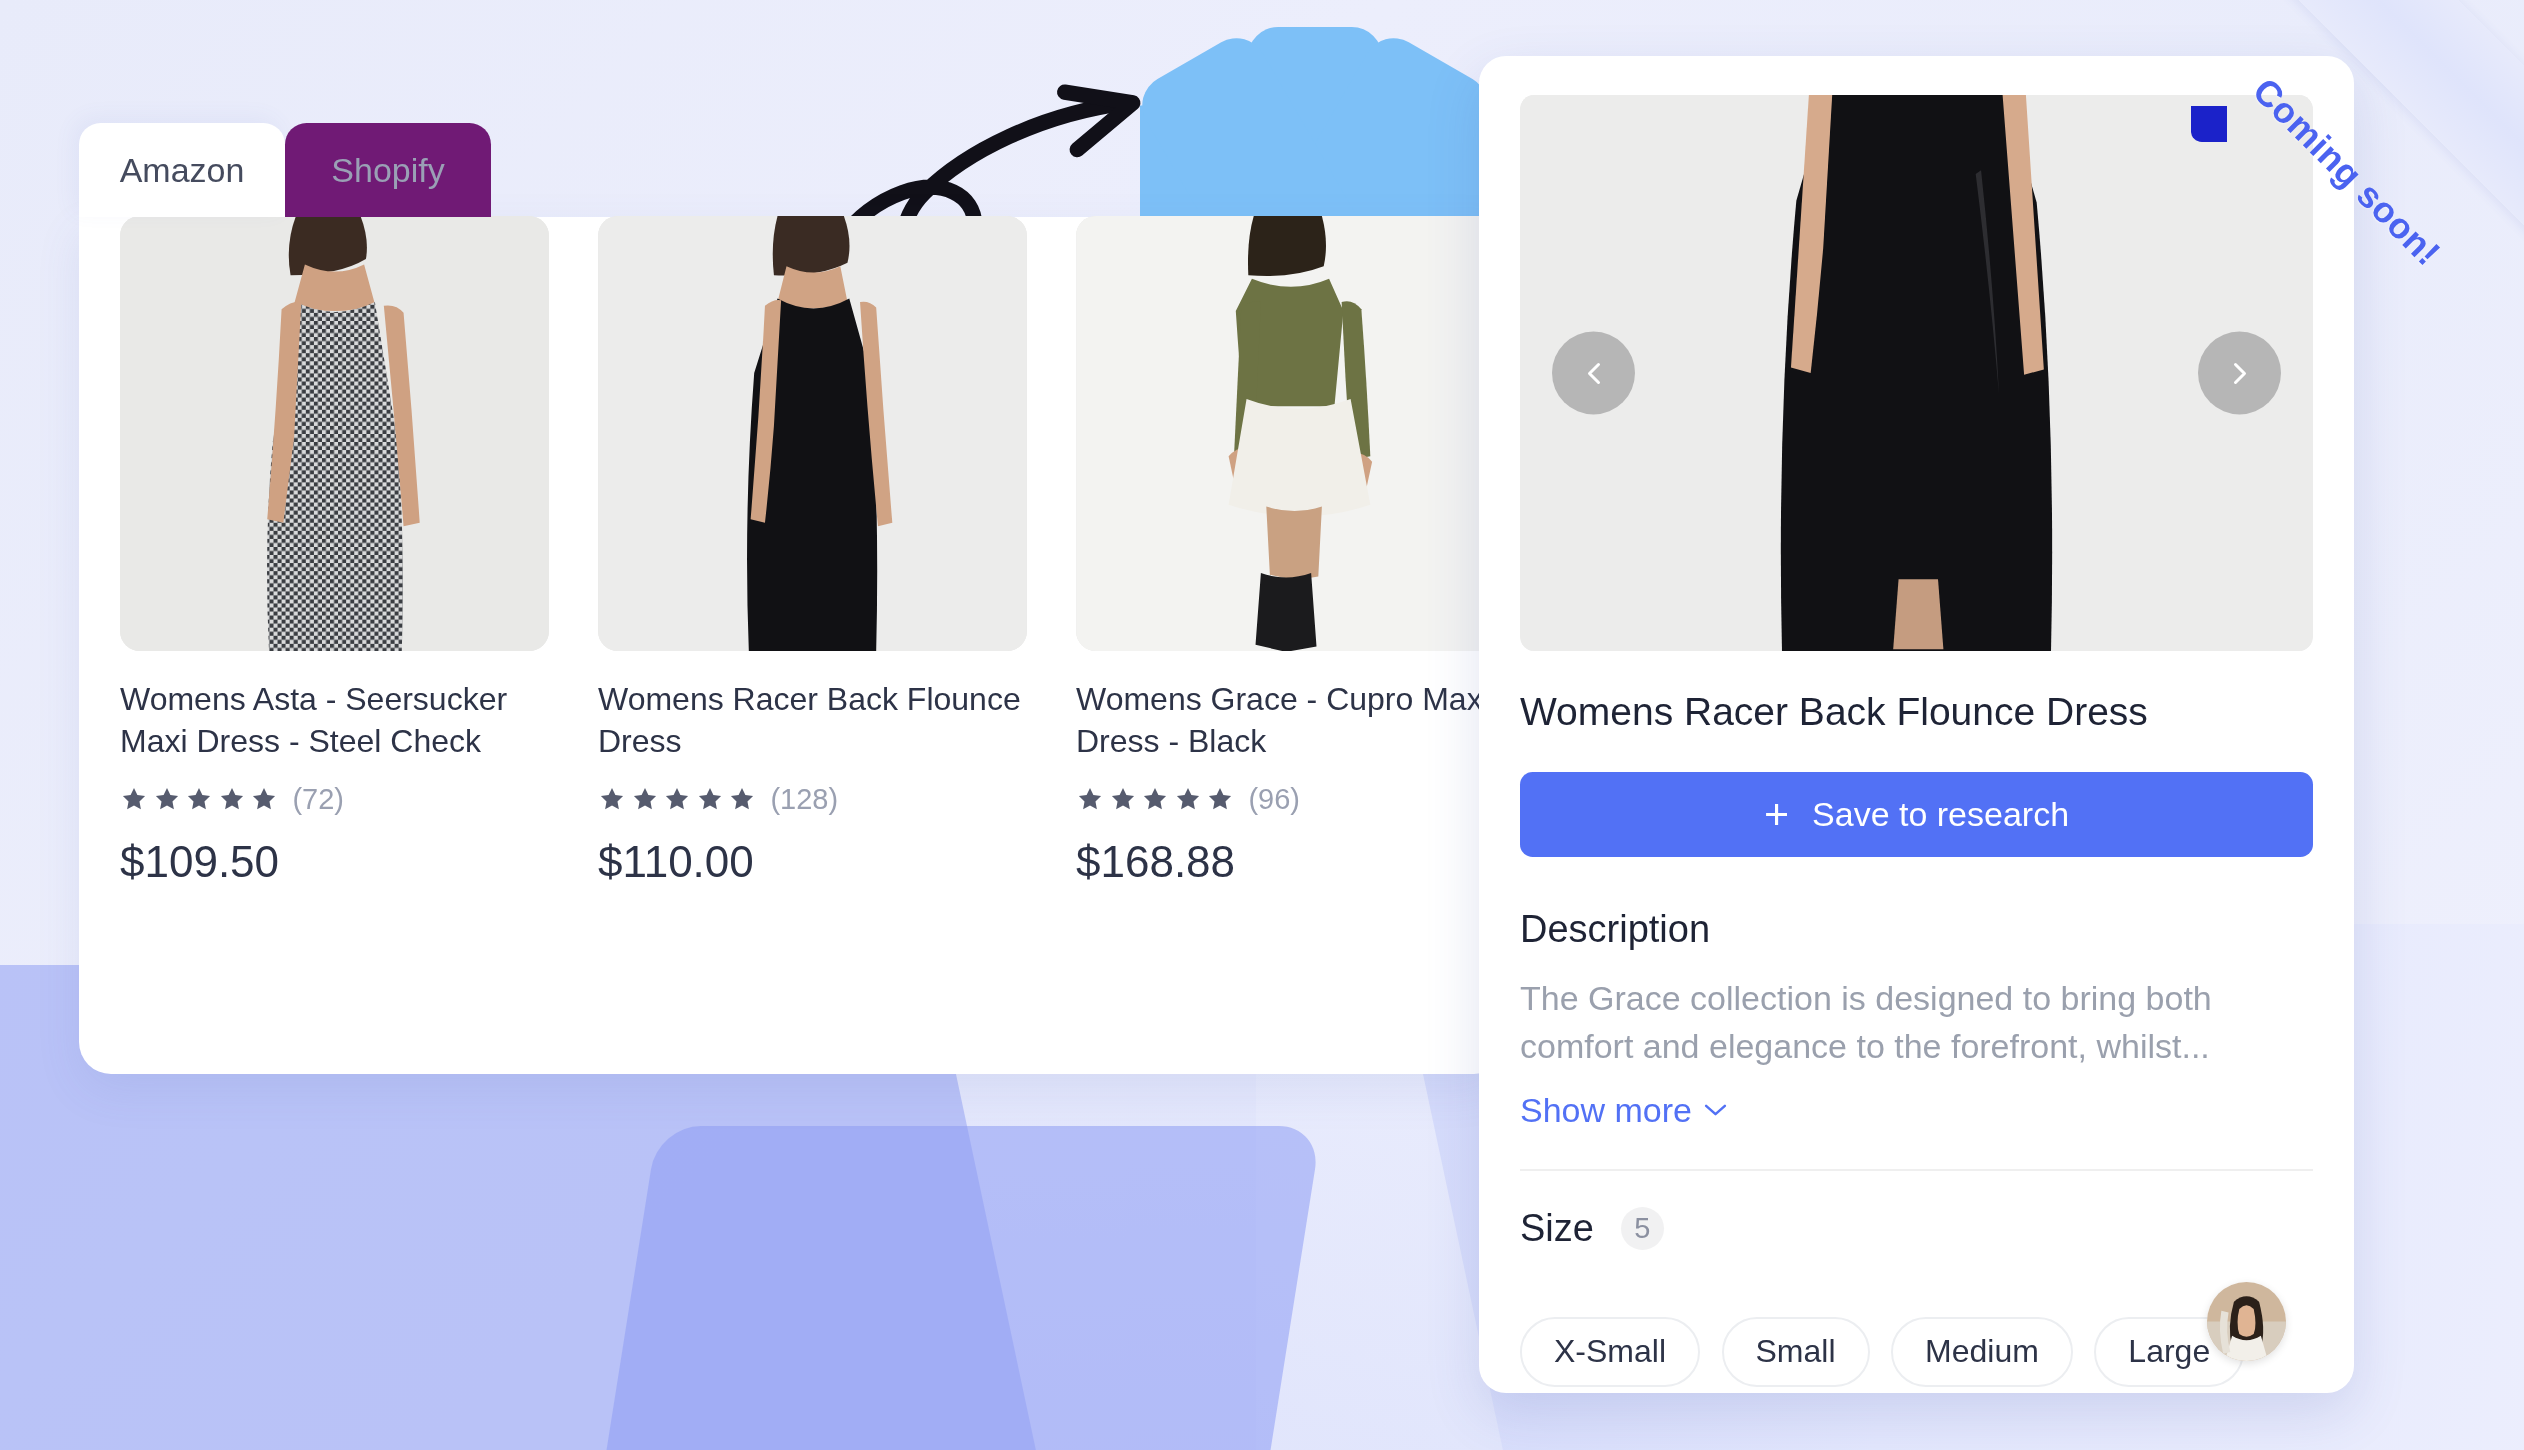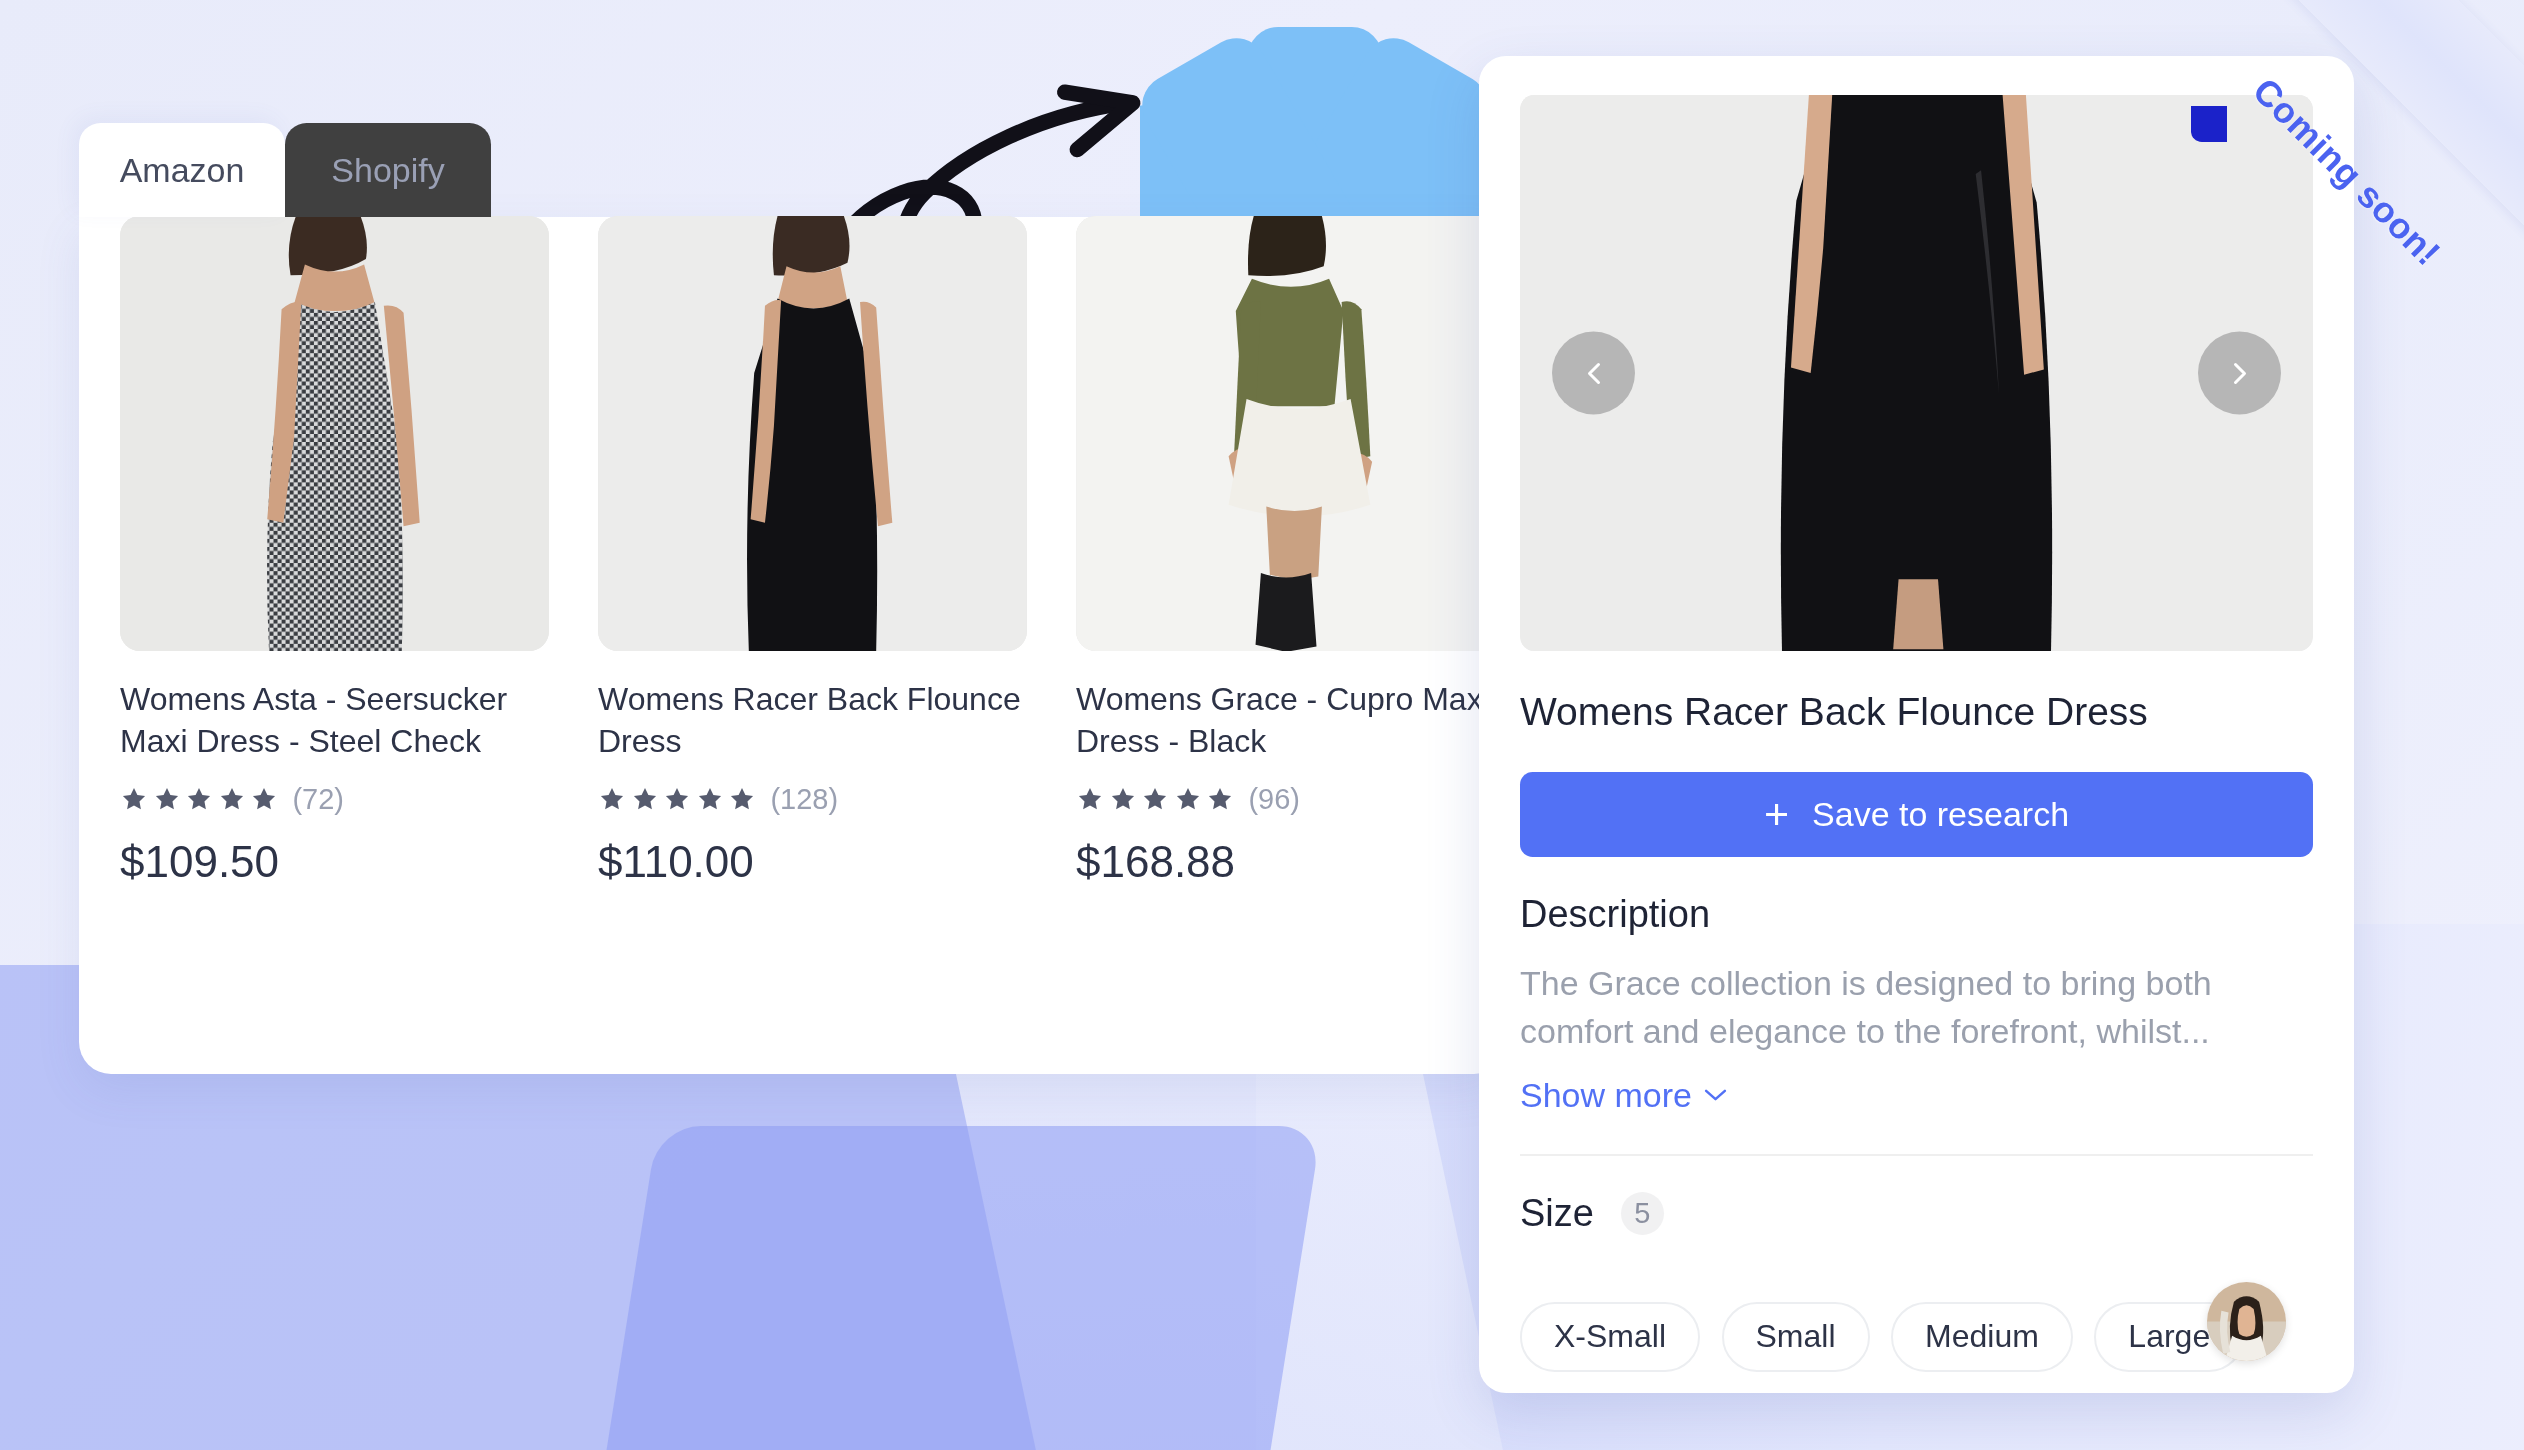--- a/index.html
+++ b/index.html
@@ -108,21 +108,21 @@
     font-size:34px;
     border-radius:21.5px 21.5px 0 0;
   }
   .tab.active {
     left:0; width:206px;
     background:#ffffff; color:#454b5e;
     box-shadow:-5.4px -5.4px 21.5px rgba(80,95,180,.06);
   }
   .tab.inactive {
     left:206px; width:206px;
-    background:#404040; color:#9aa0b5;
+    background:#701a75; color:#9aa0b5;
   }
 
   .product-row {
     position:absolute; left:41px; top:-0.9px;
     display:flex; gap:49px;
   }
   .product-card { width:429px; }
   .product-thumb {
     width:429px; height:435px;
     border-radius:20px;
@@ -191,21 +191,21 @@
     background:#5271f5;
     border:none; border-radius:12.6px;
     color:#fff; font-size:34px;
     font-family:"Liberation Sans", sans-serif;
     display:flex; align-items:center; justify-content:center; gap:23px;
     cursor:pointer;
   }
   .save-btn .plus { font-size:43px; font-weight:300; line-height:1; }
 
   .section-head {
-    margin-top:36px;
+    margin-top:51px;
     font-size:38px; color:#1e2335;
   }
   .desc-text {
     margin-top:23px;
     font-size:34px; line-height:1.42; color:#9aa0ad;
   }
   .show-more {
     margin-top:20px;
     font-size:34px; color:#5271f5;
     display:inline-flex; align-items:center; gap:10.8px;

